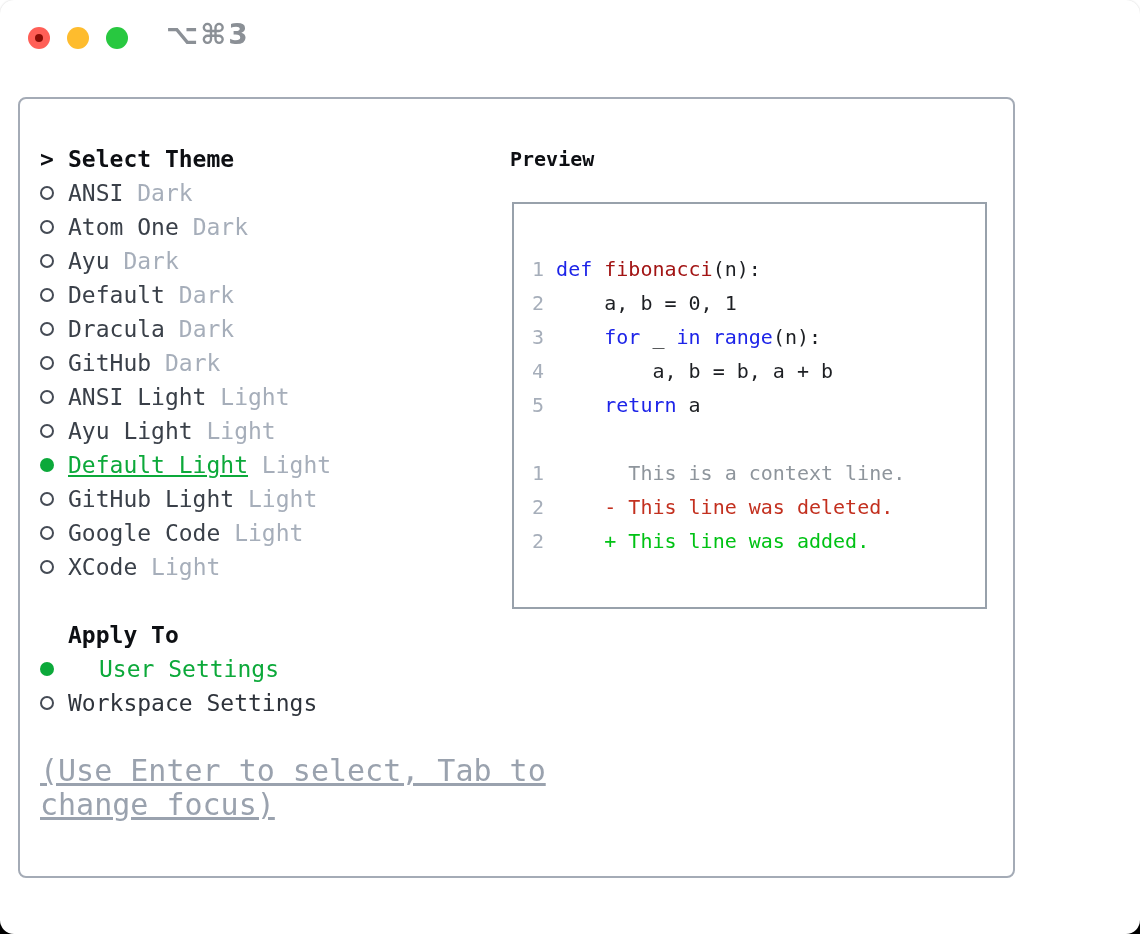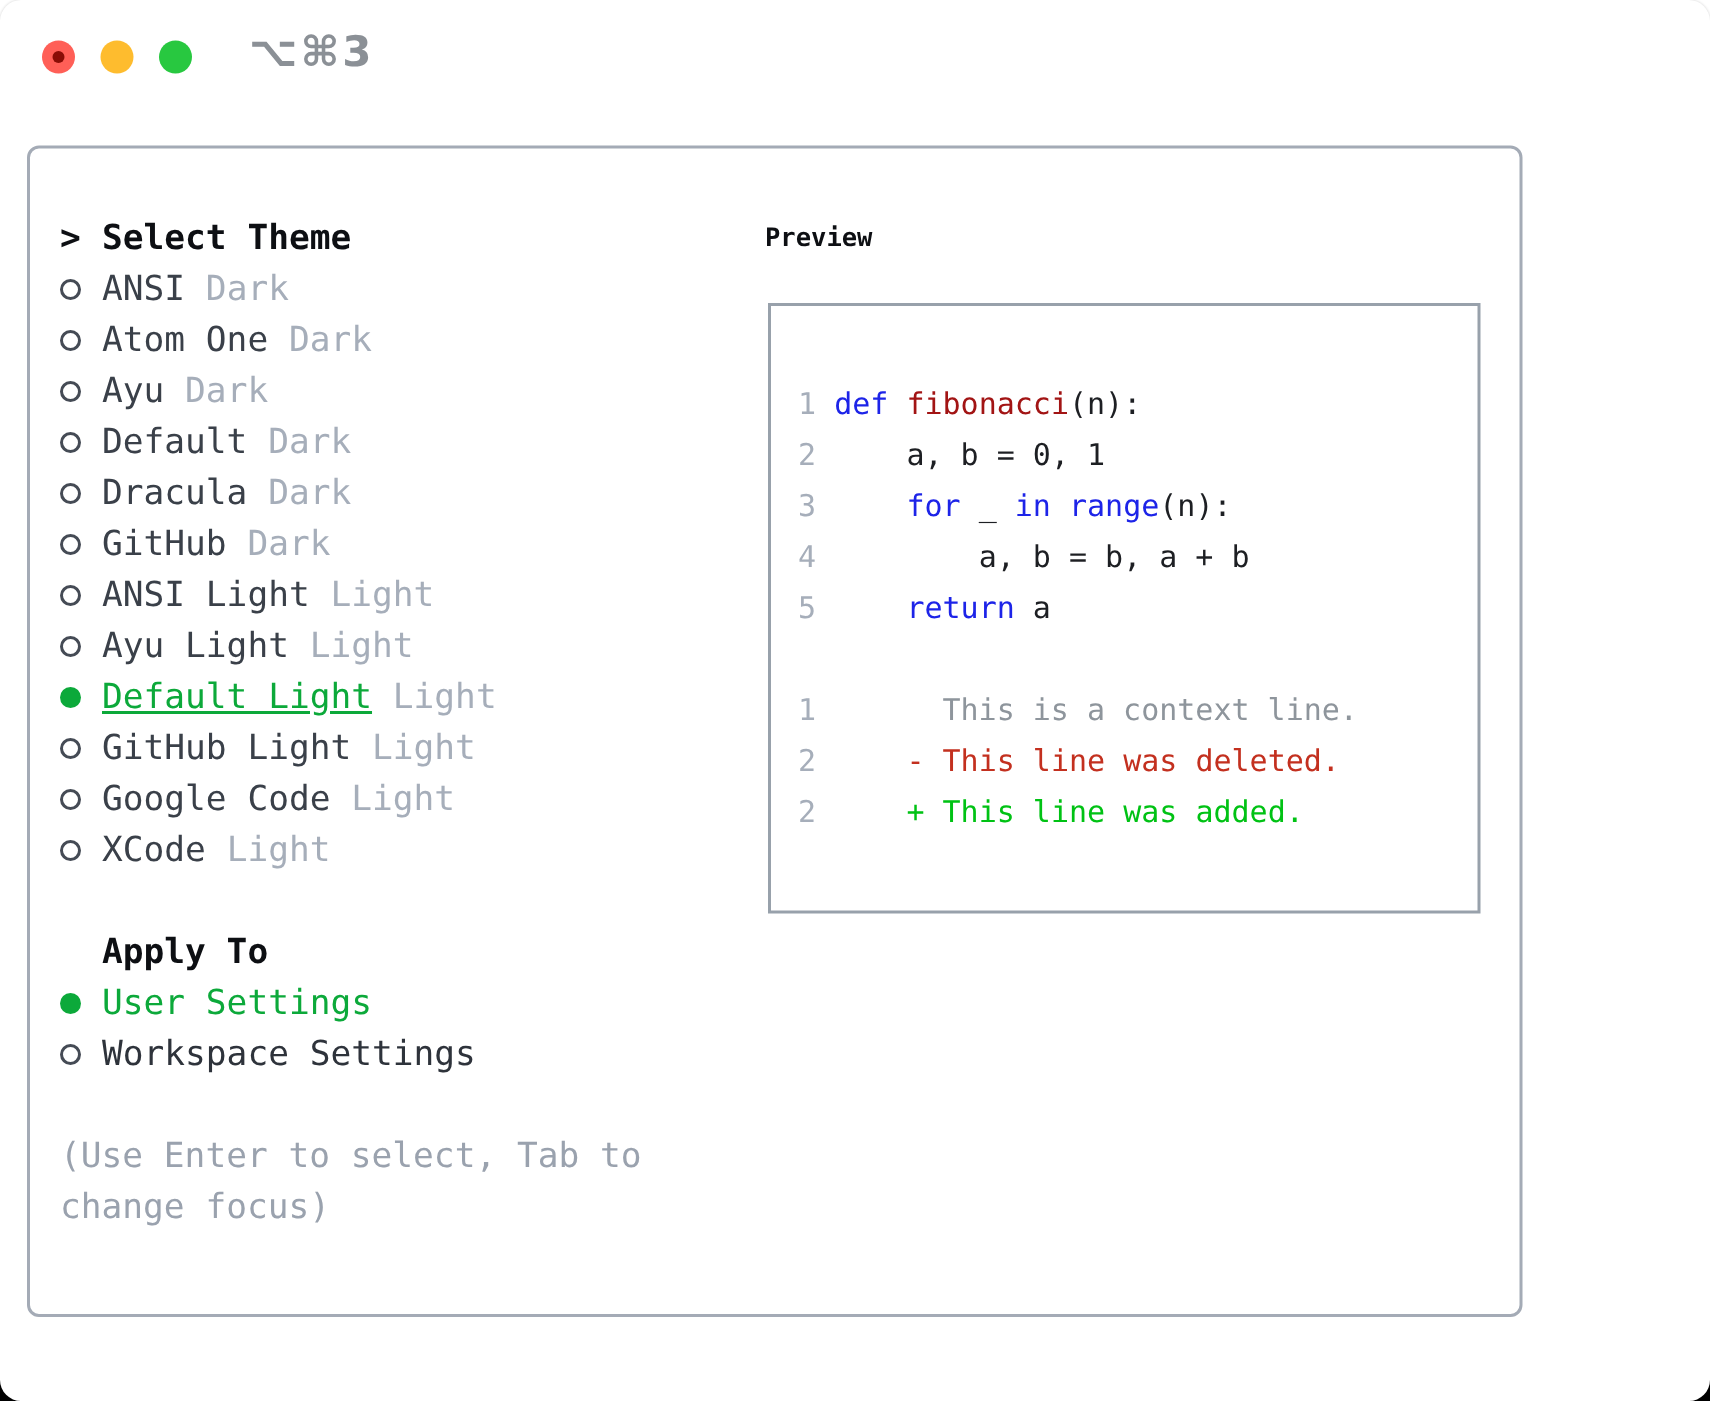--- a/index.html
+++ b/index.html
@@ -22,26 +22,26 @@
   .list{position:absolute;left:20px;top:43px;}
   .row{height:34px;display:flex;align-items:center;font-size:23px;white-space:pre;line-height:34px;}
   .mk{width:28px;flex:0 0 28px;display:flex;align-items:center;}
   .circle{width:14px;height:14px;border-radius:50%;box-sizing:border-box;border:2.5px solid #454b55;}
   .circle.filled{border:none;background:var(--accent_green);}
   .prompt,.hdr{font-weight:bold;color:#0d0f13;}
   .tname{color:#3a4049;text-align:right;}
   .tname.sel{color:var(--accent_green);text-decoration:underline;}
   .ttag{color:#a6aeba;}
   .opt{color:#2e333b;}
-  .opt.sel{color:var(--accent_green);}
-  .help-row{height:34px;display:flex;align-items:center;font-size:23px;white-space:pre;
-    color:#9aa2ae;line-height:34px;}
+  .opt.sel{color:var(--accent_green);margin-left:31px;}
+  .help-row{height:34px;display:flex;align-items:center;font-size:30px;white-space:pre;
+    color:#9aa2ae;line-height:34px;text-decoration:underline;}
   
   .preview-title{position:absolute;left:490px;top:43px;height:34px;display:flex;
-    align-items:center;font-size:17px;font-weight:bold;color:#0d0f13;}
+    align-items:center;font-size:20px;font-weight:bold;color:#0d0f13;}
   .pbox{position:absolute;left:492px;top:103px;width:475px;height:407px;box-sizing:border-box;
     border:2px solid #98a1ab;background:#fff;}
   .code{position:absolute;left:18px;top:48px;}
   .cline{height:34px;display:flex;align-items:center;font-size:20px;white-space:pre;line-height:34px;}
   .num{color:#a6aeba;}
   .kw{color:var(--keyword_blue);}
   .fn{color:var(--function_red);}
   .pl{color:#1d1f23;}
   .ctx{color:#8e959c;}
   .del{color:var(--diff_deleted);text-align:right;}

